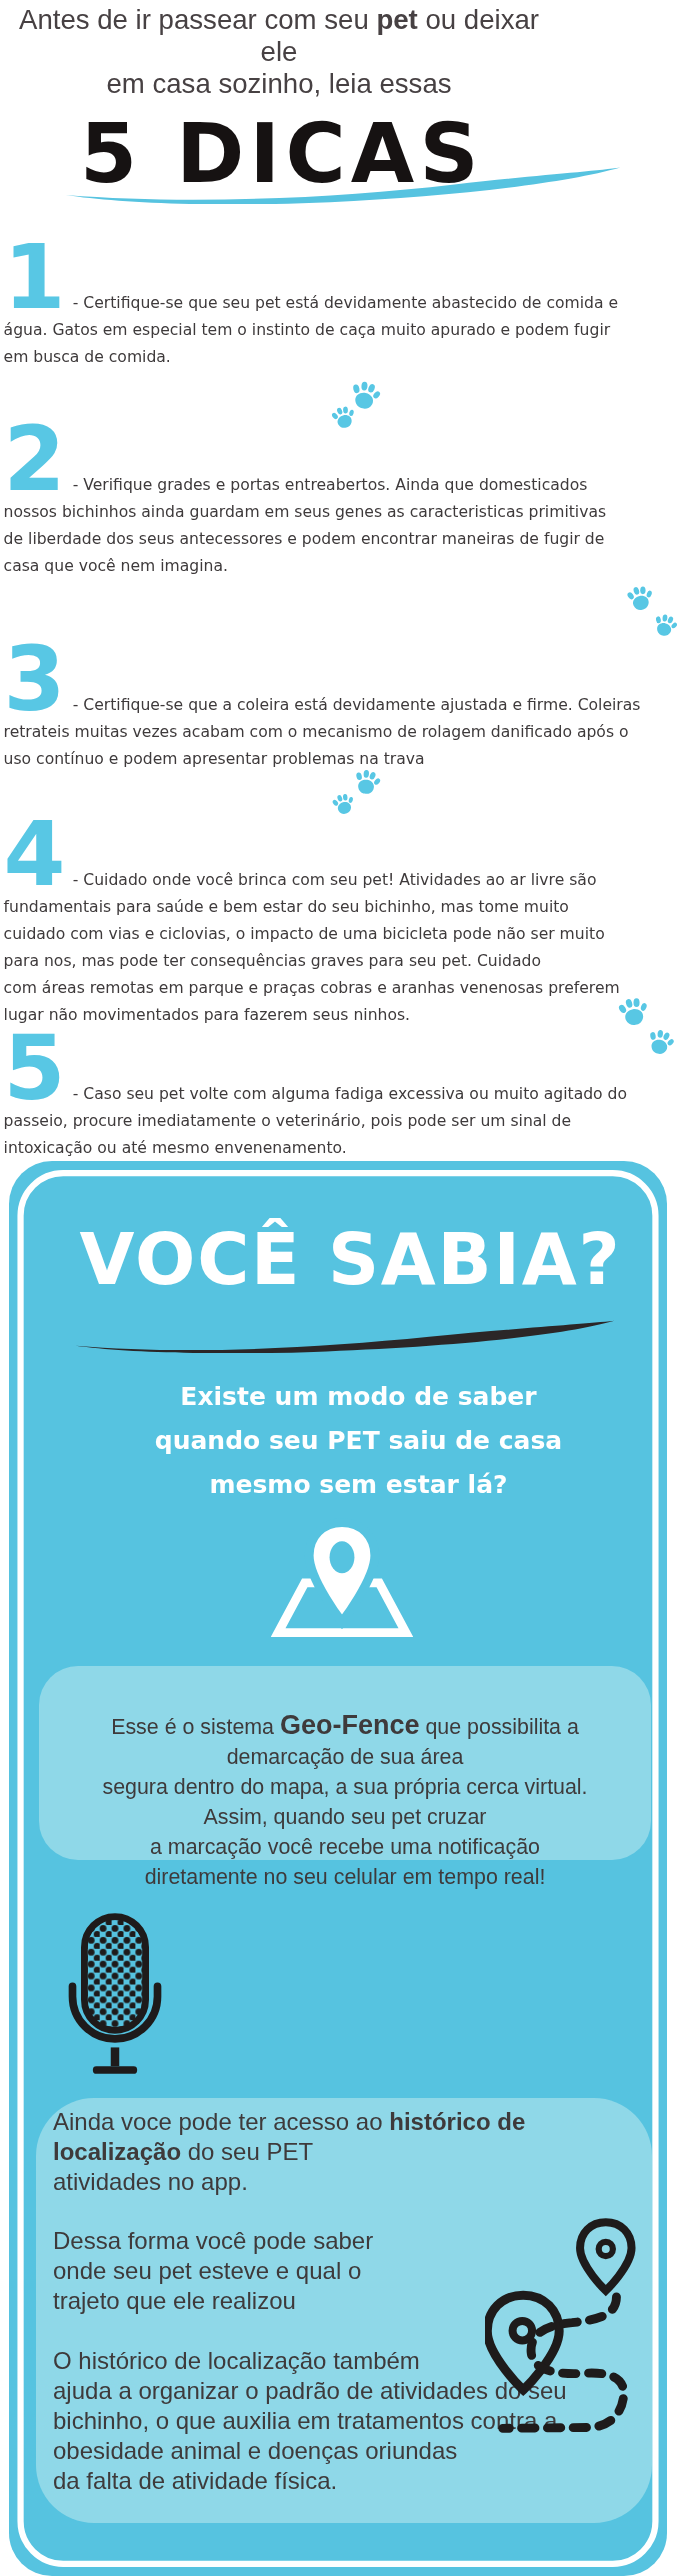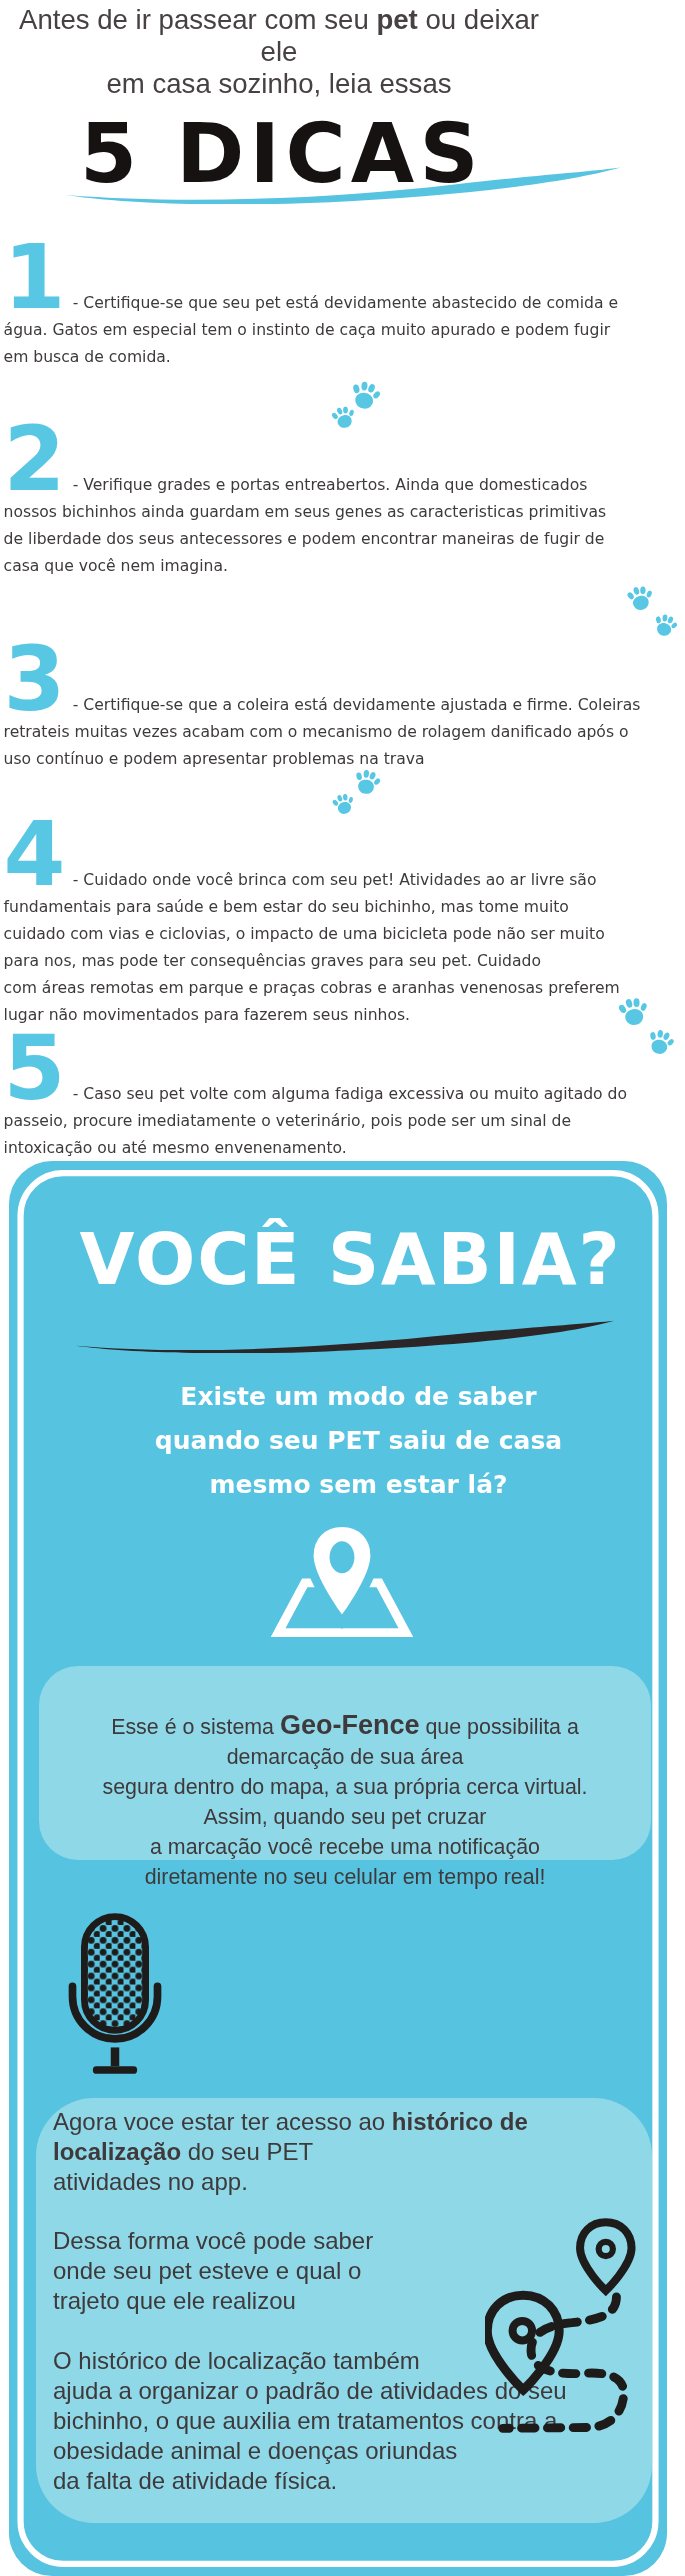--- a/index.html
+++ b/index.html
@@ -184,21 +184,21 @@
         <circle cx="11" cy="11" r="4" fill="#1E1B1B"></circle>
       </pattern>
     </defs>
     <rect x="24" y="4" width="72" height="134" rx="36" fill="url(#micdots)" stroke="#1E1B1B" stroke-width="8"></rect>
     <path d="M10,86 v12 a50,50 0 0 0 100,0 v-12" fill="none" stroke="#1E1B1B" stroke-width="9" stroke-linecap="round"></path>
     <rect x="55" y="158" width="10" height="22" fill="#1E1B1B"></rect>
     <rect x="34" y="180" width="52" height="9" rx="4" fill="#1E1B1B"></rect>
   </svg>
 
   <div class="abs hist-box"></div>
-  <div class="abs hist-para" style="top:2107px"><span>Agora voce estar ter acesso ao </span><b style="white-space:pre-line">histórico de
+  <div class="abs hist-para" style="top:2107px"><span>Ainda voce pode ter acesso ao </span><b style="white-space:pre-line">histórico de
 localização</b><span> do seu PET
 atividades no app.</span></div>
   <div class="abs hist-para" style="top:2346px">O histórico de localização também
 ajuda a organizar o padrão de atividades do seu
 bichinho, o que auxilia em tratamentos contra a
 obesidade animal e doenças oriundas
 da falta de atividade física.</div>
   <div class="abs hist-para" style="top:2226px">Dessa forma você pode saber
 onde seu pet esteve e qual o
 trajeto que ele realizou</div>

